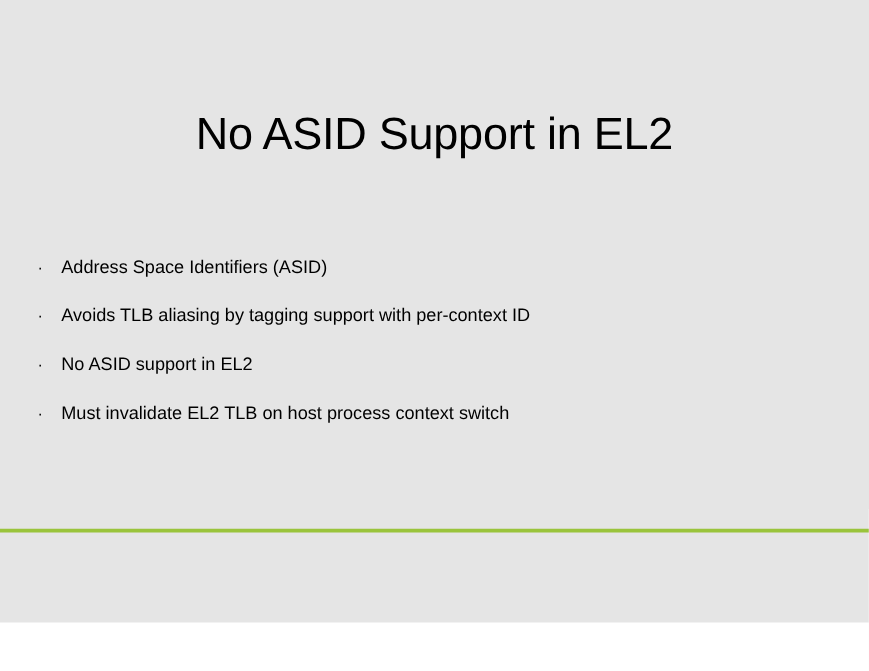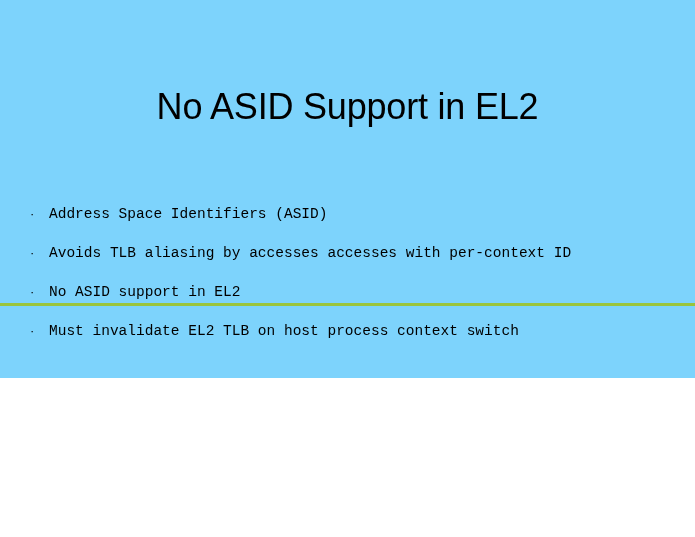--- a/index.html
+++ b/index.html
@@ -10,22 +10,22 @@
   body {
     width: 695px;
     height: 537px;
     font-family: "Liberation Sans", sans-serif;
     color: #000000;
     overflow: hidden;
   }
   .slide {
     position: relative;
     width: 695px;
-    height: 378px;
-    background: #7dd3fc;
+    height: 498px;
+    background: #e5e5e5;
   }
   .slide-title {
     position: absolute;
     top: 86px;
     left: 0;
     width: 695px;
     text-align: center;
     font-size: 36px;
     font-weight: normal;
     letter-spacing: -0.2px;
@@ -48,21 +48,20 @@
   }
   .bullet-marker {
     width: 19px;
     flex: 0 0 19px;
     font-size: 13px;
     line-height: 18px;
     color: #000000;
   }
   .bullet-text {
     flex: 1 1 auto;
-    font-family: Liberation Mono, monospace;
   }
   
   .logo {
     position: absolute;
     left: 20px;
     bottom: 77px;
     width: 110px;
     height: 48px;
   }
   .logo-word {
@@ -108,21 +107,21 @@
 
   <div class="bullet-list">
 
     <div class="bullet-item">
       <span class="bullet-marker">·</span>
       <span class="bullet-text">Address Space Identifiers (ASID)</span>
     </div>
 
     <div class="bullet-item">
       <span class="bullet-marker">·</span>
-      <span class="bullet-text">Avoids TLB aliasing by accesses accesses with per-context ID</span>
+      <span class="bullet-text">Avoids TLB aliasing by tagging support with per-context ID</span>
     </div>
 
     <div class="bullet-item">
       <span class="bullet-marker">·</span>
       <span class="bullet-text">No ASID support in EL2</span>
     </div>
 
     <div class="bullet-item">
       <span class="bullet-marker">·</span>
       <span class="bullet-text">Must invalidate EL2 TLB on host process context switch</span>

